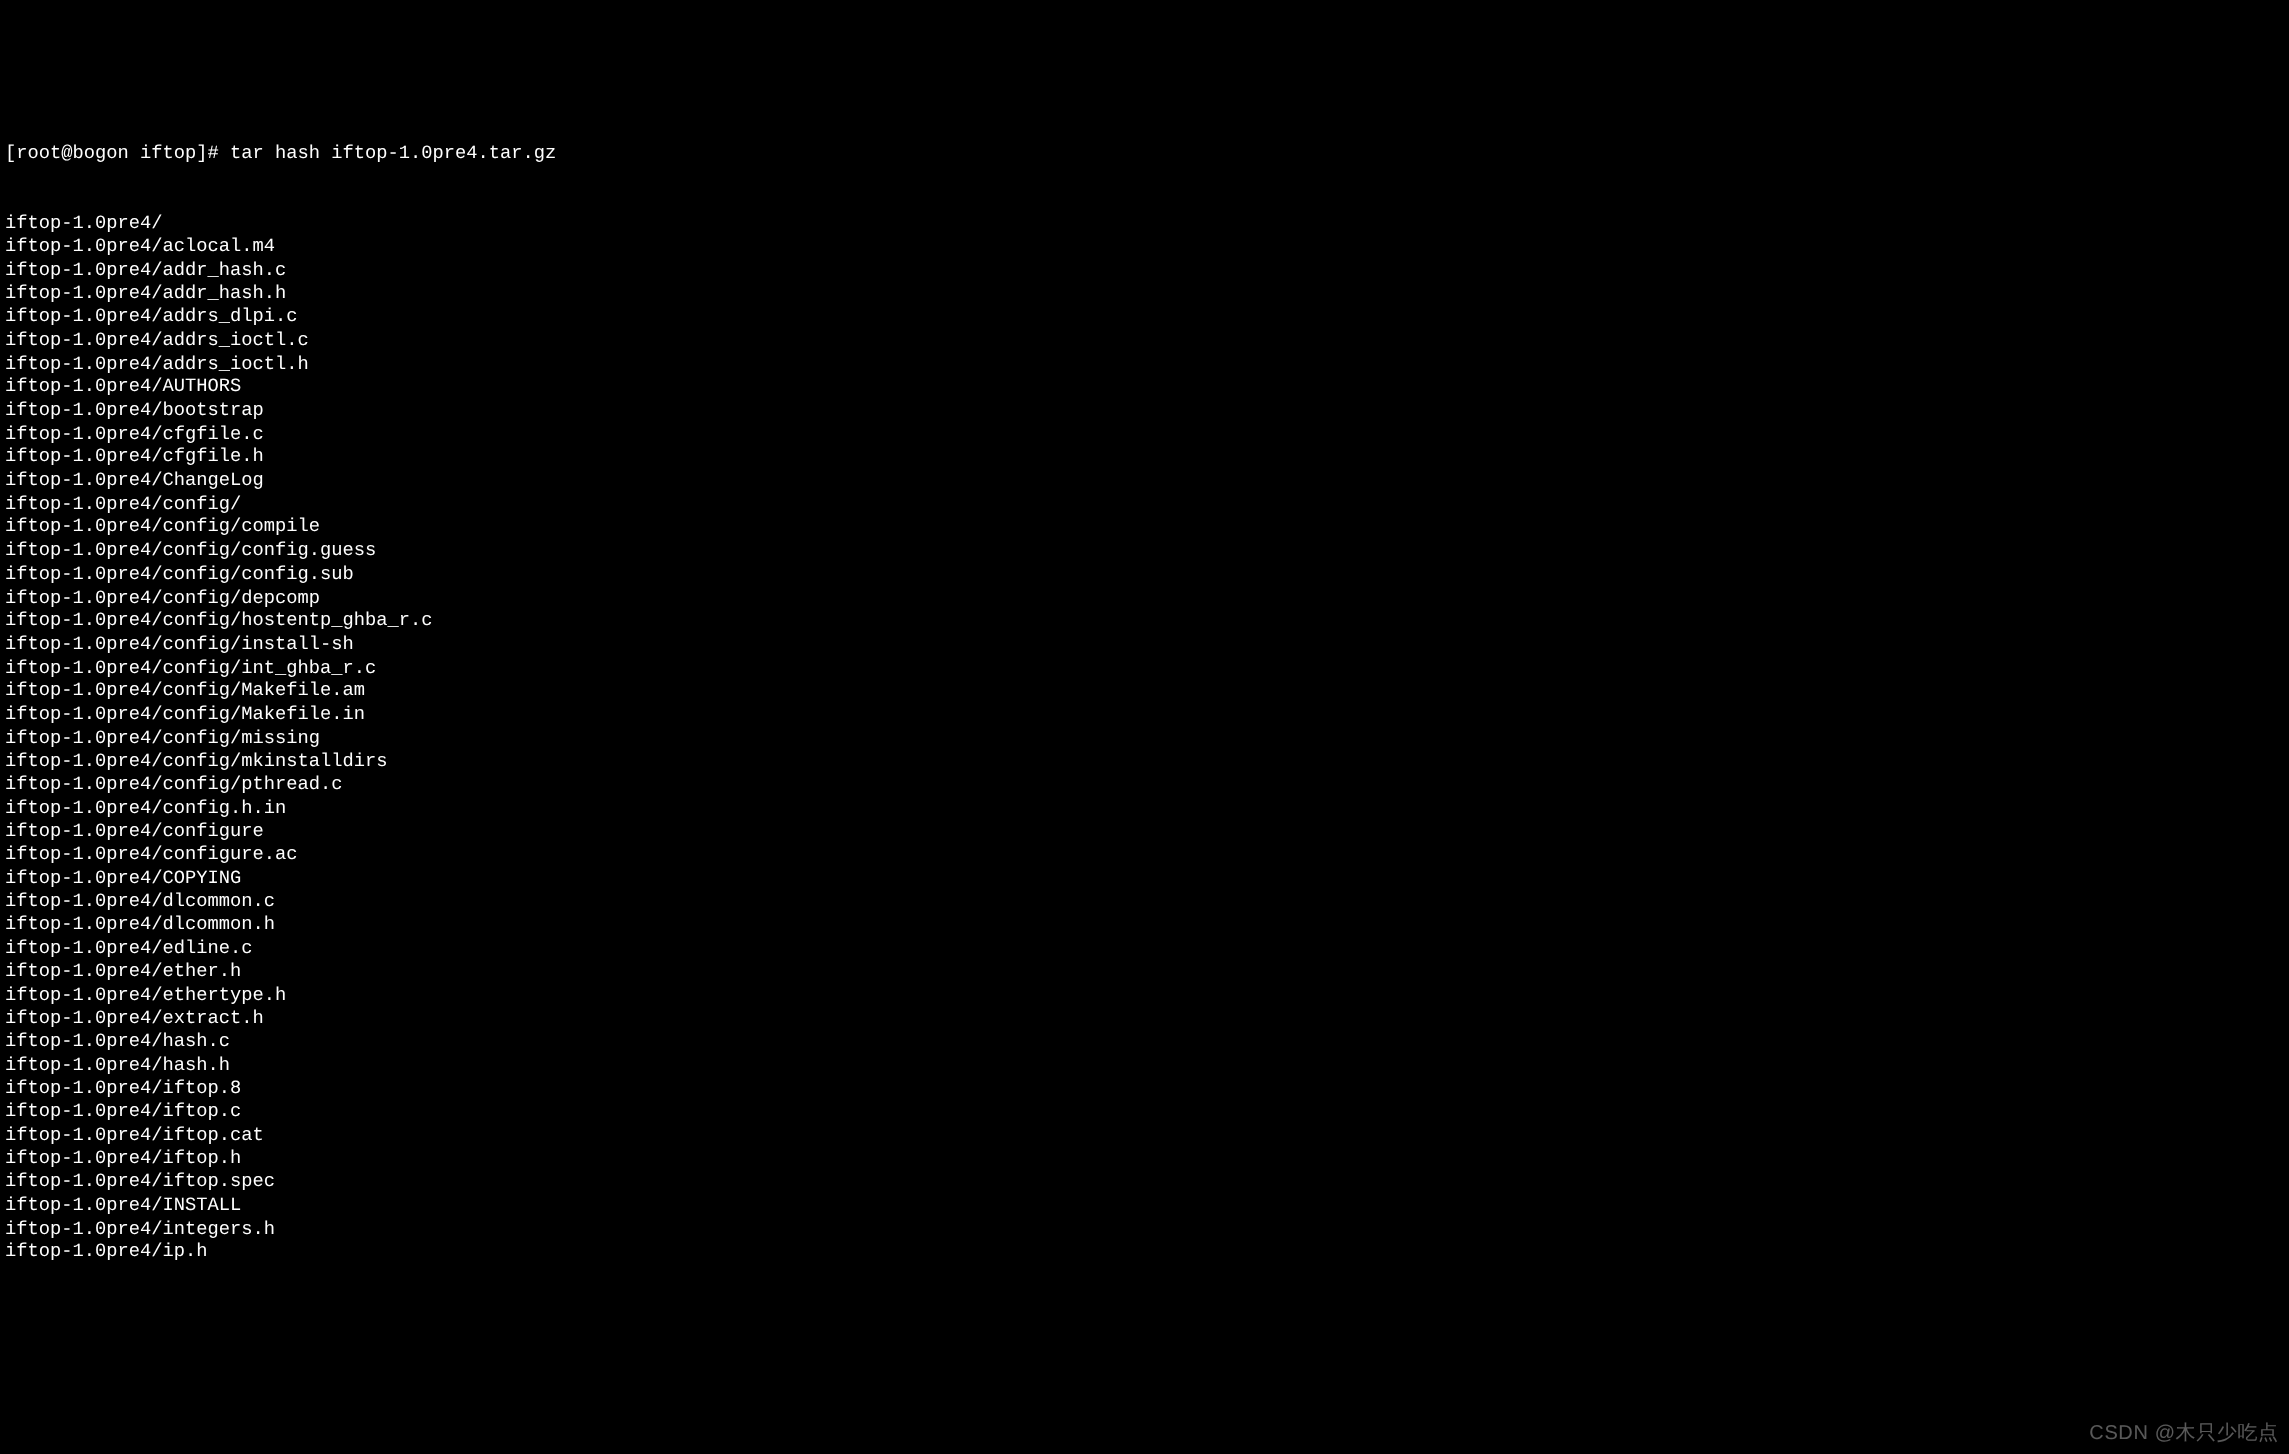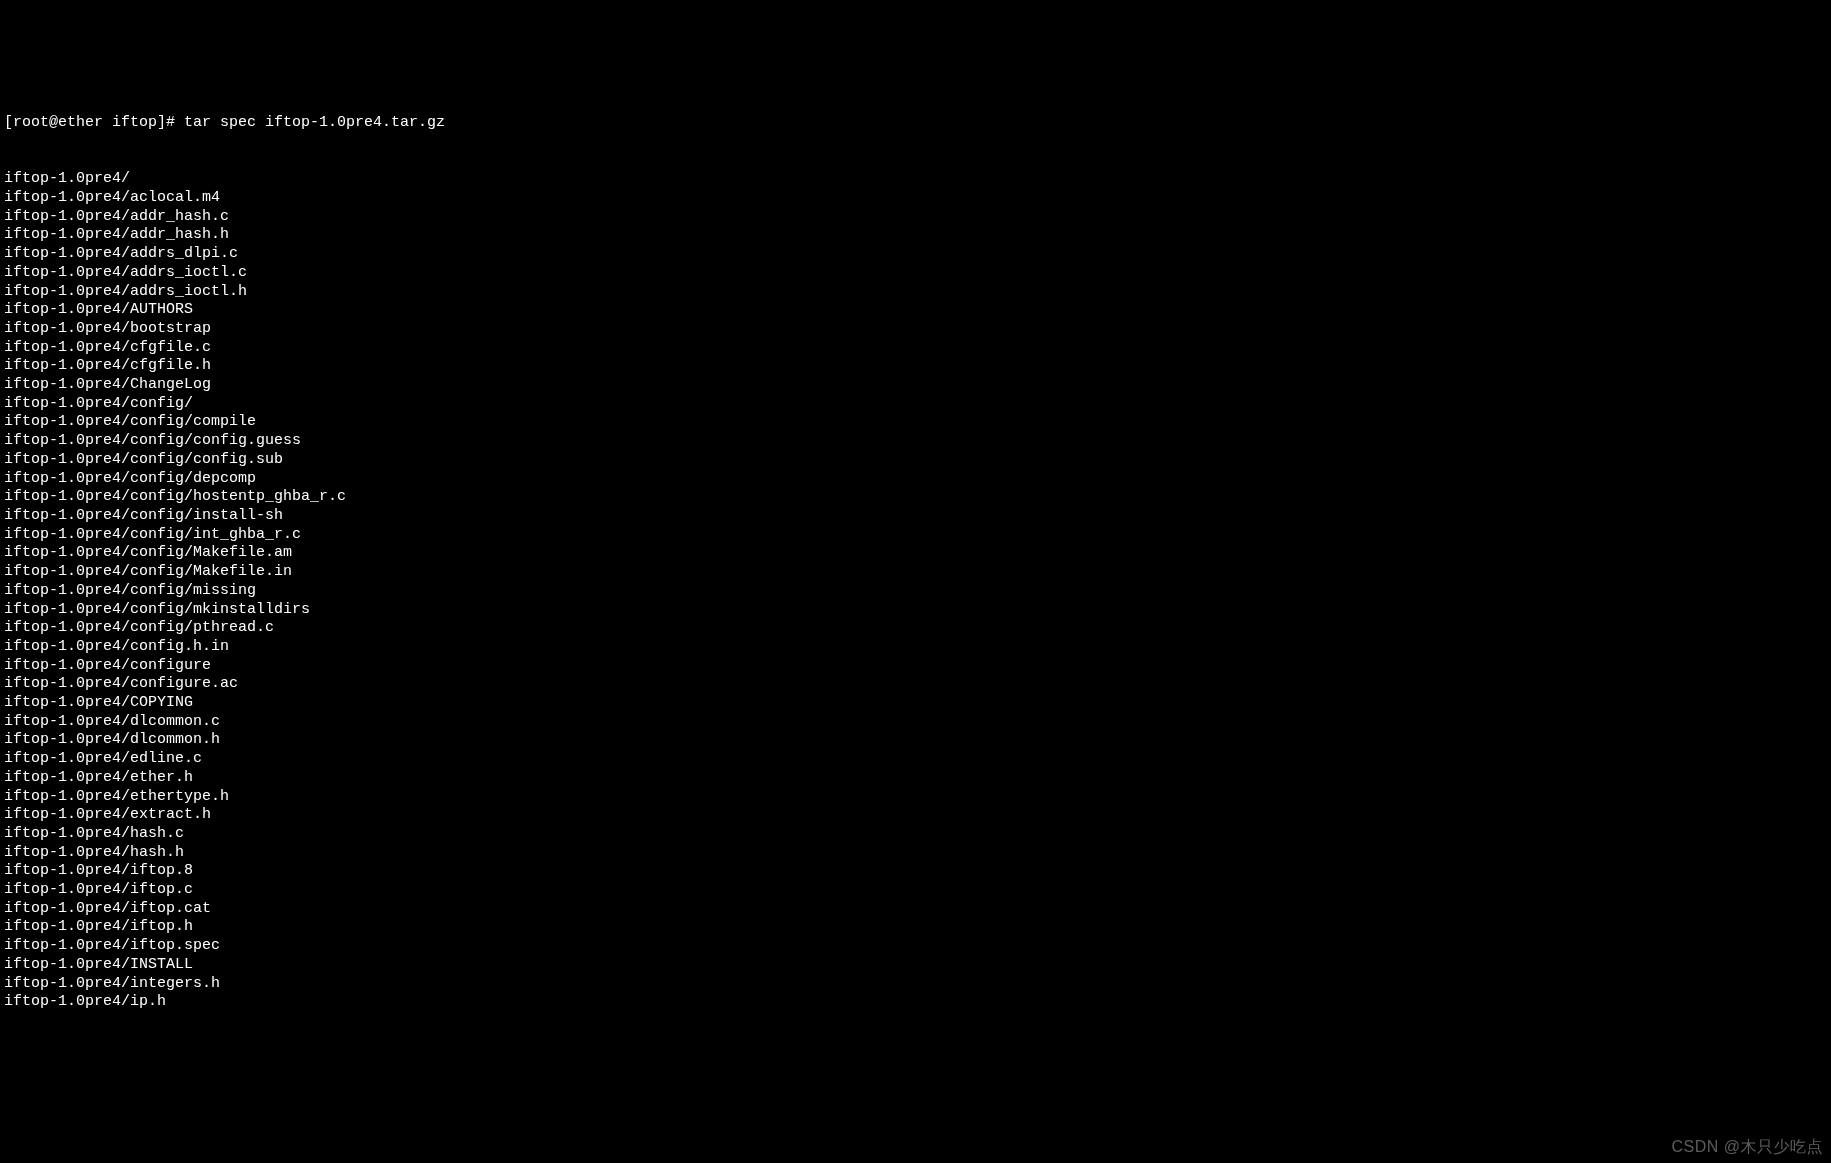--- a/index.html
+++ b/index.html
@@ -29,20 +29,20 @@
       font-size: 16px;
       letter-spacing: 0.5px;
     }
   </style>
 </head>
 <body>
 
 
 
 <div class="terminal">
-  <div class="prompt-line"><span>[root@ether iftop]#</span><span> tar spec iftop-1.0pre4.tar.gz</span></div>
+  <div class="prompt-line"><span>[root@bogon iftop]#</span><span> tar hash iftop-1.0pre4.tar.gz</span></div>
   <div id="output"><span class="output-line">iftop-1.0pre4/</span><span class="output-line">iftop-1.0pre4/aclocal.m4</span><span class="output-line">iftop-1.0pre4/addr_hash.c</span><span class="output-line">iftop-1.0pre4/addr_hash.h</span><span class="output-line">iftop-1.0pre4/addrs_dlpi.c</span><span class="output-line">iftop-1.0pre4/addrs_ioctl.c</span><span class="output-line">iftop-1.0pre4/addrs_ioctl.h</span><span class="output-line">iftop-1.0pre4/AUTHORS</span><span class="output-line">iftop-1.0pre4/bootstrap</span><span class="output-line">iftop-1.0pre4/cfgfile.c</span><span class="output-line">iftop-1.0pre4/cfgfile.h</span><span class="output-line">iftop-1.0pre4/ChangeLog</span><span class="output-line">iftop-1.0pre4/config/</span><span class="output-line">iftop-1.0pre4/config/compile</span><span class="output-line">iftop-1.0pre4/config/config.guess</span><span class="output-line">iftop-1.0pre4/config/config.sub</span><span class="output-line">iftop-1.0pre4/config/depcomp</span><span class="output-line">iftop-1.0pre4/config/hostentp_ghba_r.c</span><span class="output-line">iftop-1.0pre4/config/install-sh</span><span class="output-line">iftop-1.0pre4/config/int_ghba_r.c</span><span class="output-line">iftop-1.0pre4/config/Makefile.am</span><span class="output-line">iftop-1.0pre4/config/Makefile.in</span><span class="output-line">iftop-1.0pre4/config/missing</span><span class="output-line">iftop-1.0pre4/config/mkinstalldirs</span><span class="output-line">iftop-1.0pre4/config/pthread.c</span><span class="output-line">iftop-1.0pre4/config.h.in</span><span class="output-line">iftop-1.0pre4/configure</span><span class="output-line">iftop-1.0pre4/configure.ac</span><span class="output-line">iftop-1.0pre4/COPYING</span><span class="output-line">iftop-1.0pre4/dlcommon.c</span><span class="output-line">iftop-1.0pre4/dlcommon.h</span><span class="output-line">iftop-1.0pre4/edline.c</span><span class="output-line">iftop-1.0pre4/ether.h</span><span class="output-line">iftop-1.0pre4/ethertype.h</span><span class="output-line">iftop-1.0pre4/extract.h</span><span class="output-line">iftop-1.0pre4/hash.c</span><span class="output-line">iftop-1.0pre4/hash.h</span><span class="output-line">iftop-1.0pre4/iftop.8</span><span class="output-line">iftop-1.0pre4/iftop.c</span><span class="output-line">iftop-1.0pre4/iftop.cat</span><span class="output-line">iftop-1.0pre4/iftop.h</span><span class="output-line">iftop-1.0pre4/iftop.spec</span><span class="output-line">iftop-1.0pre4/INSTALL</span><span class="output-line">iftop-1.0pre4/integers.h</span><span class="output-line">iftop-1.0pre4/ip.h</span></div>
 </div>
 
 <div class="watermark">CSDN @木只少吃点</div>
 
 
 
 
 </body></html>

